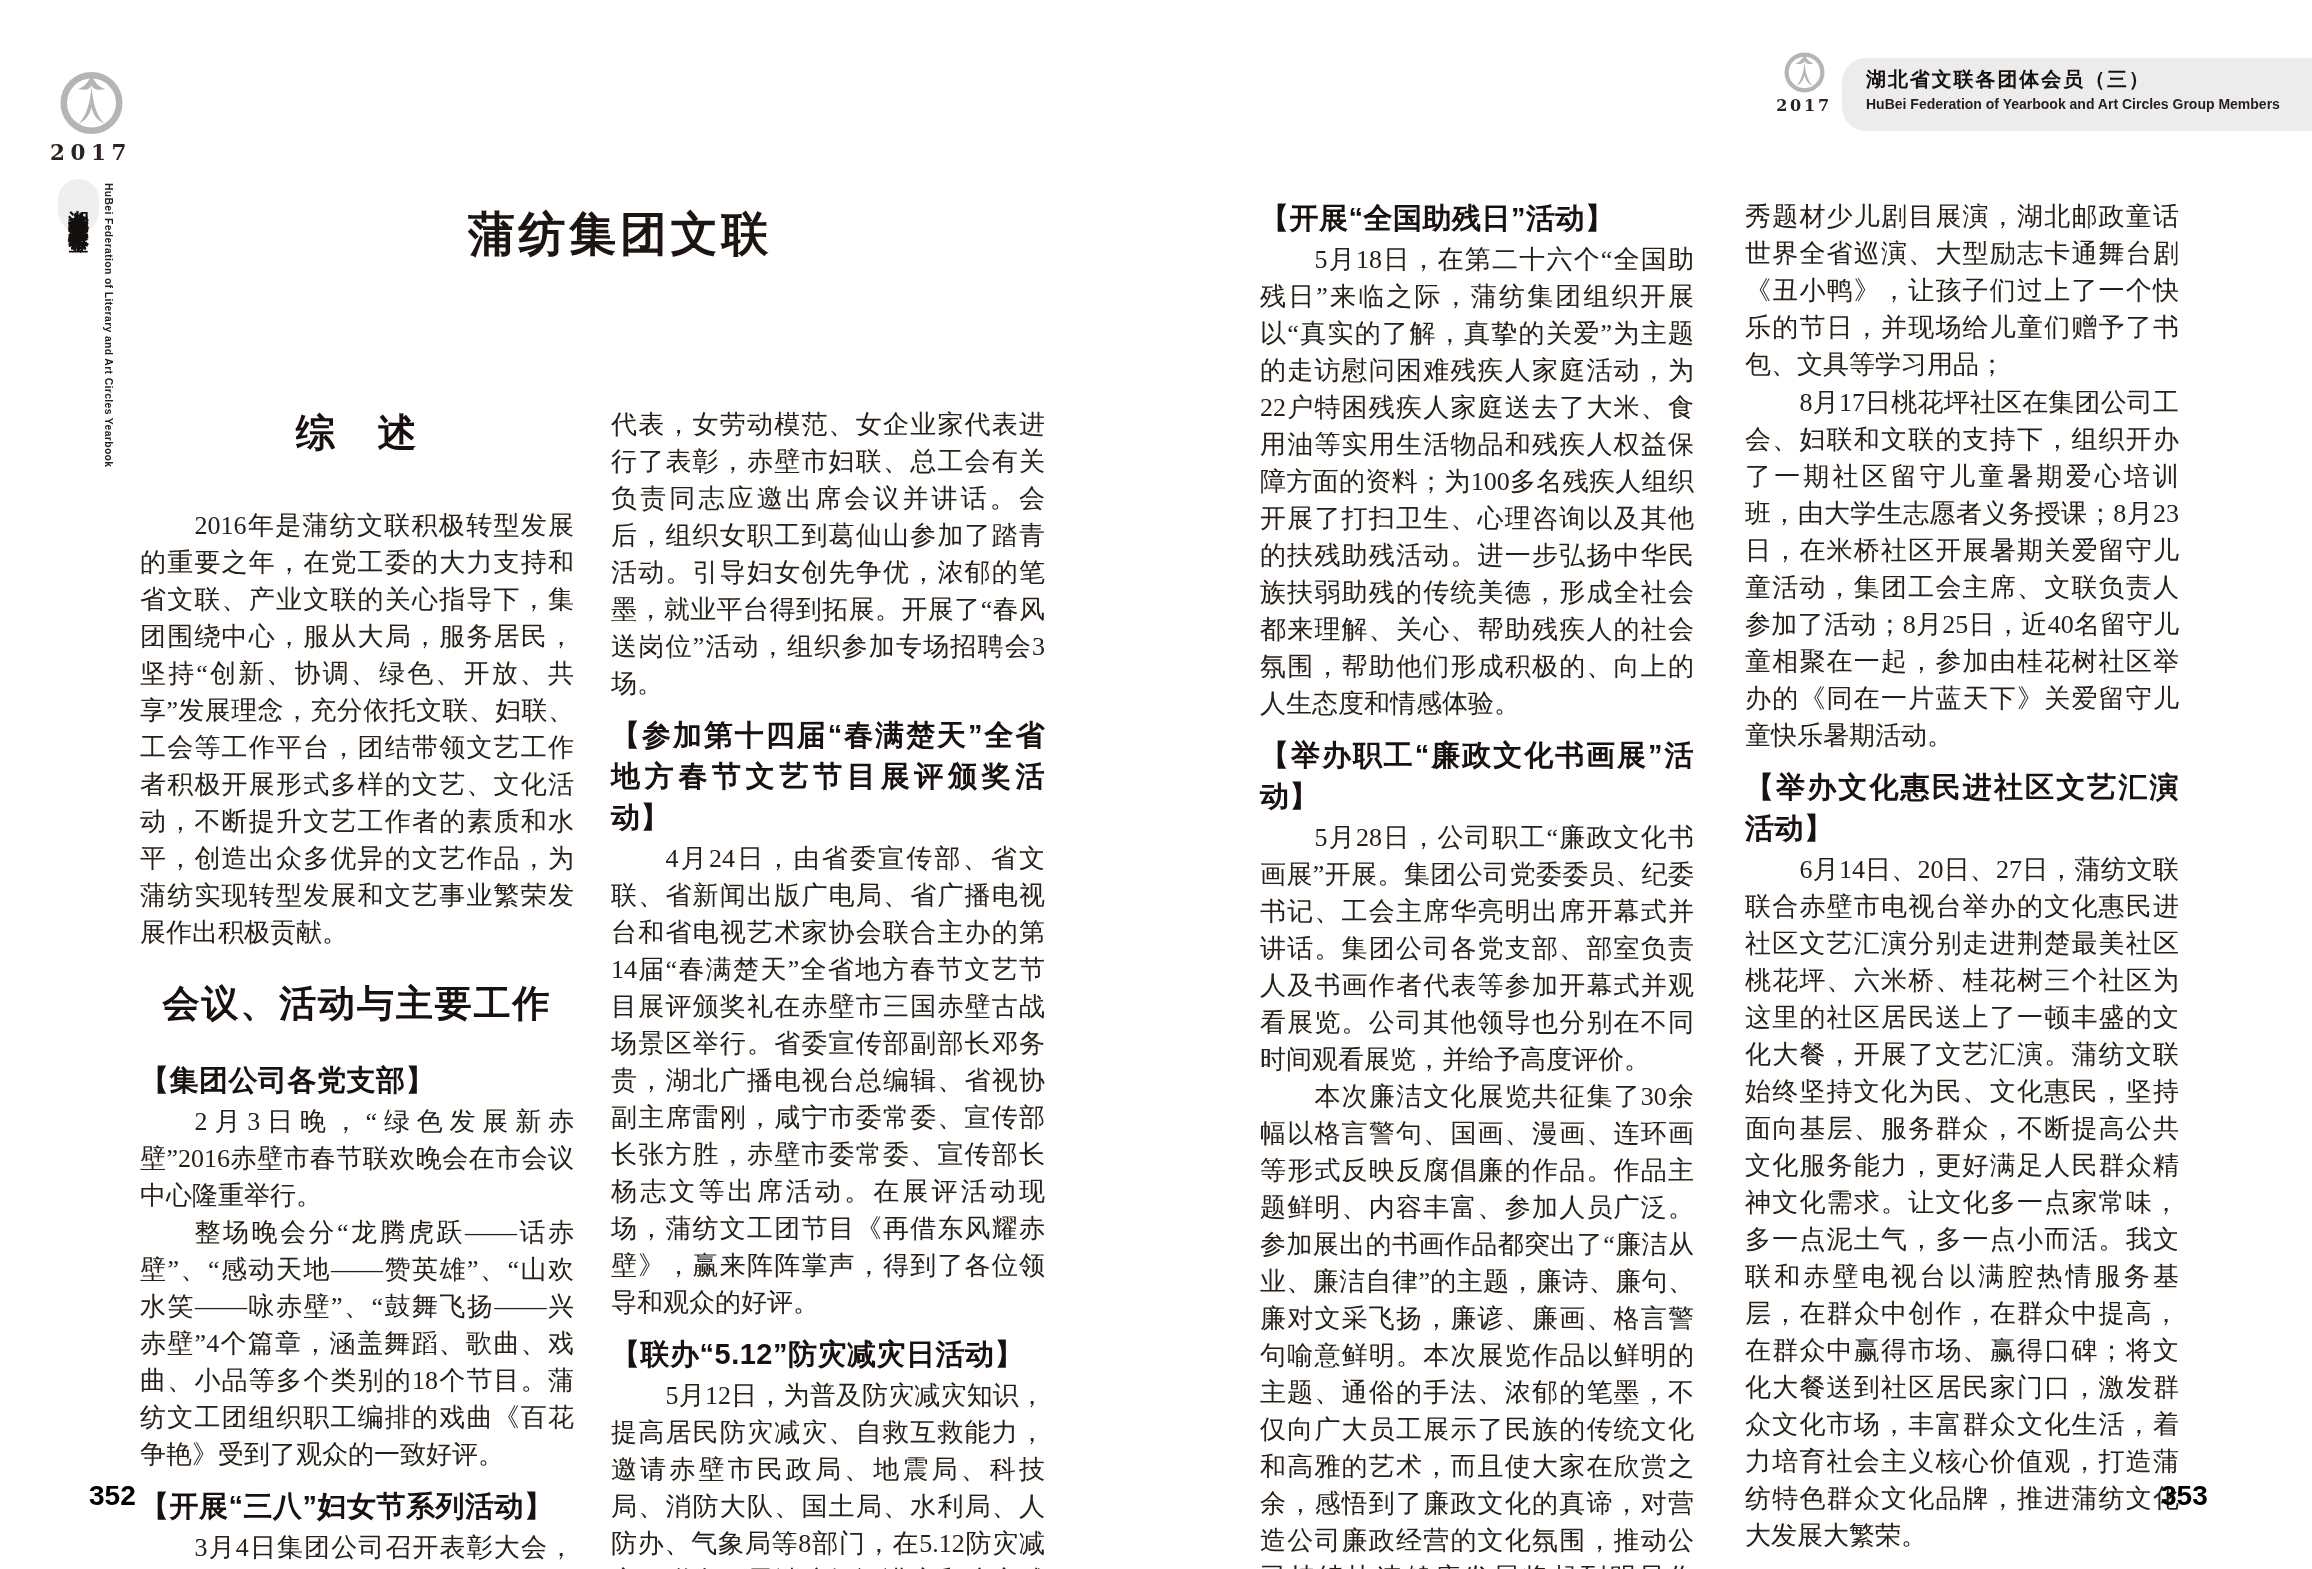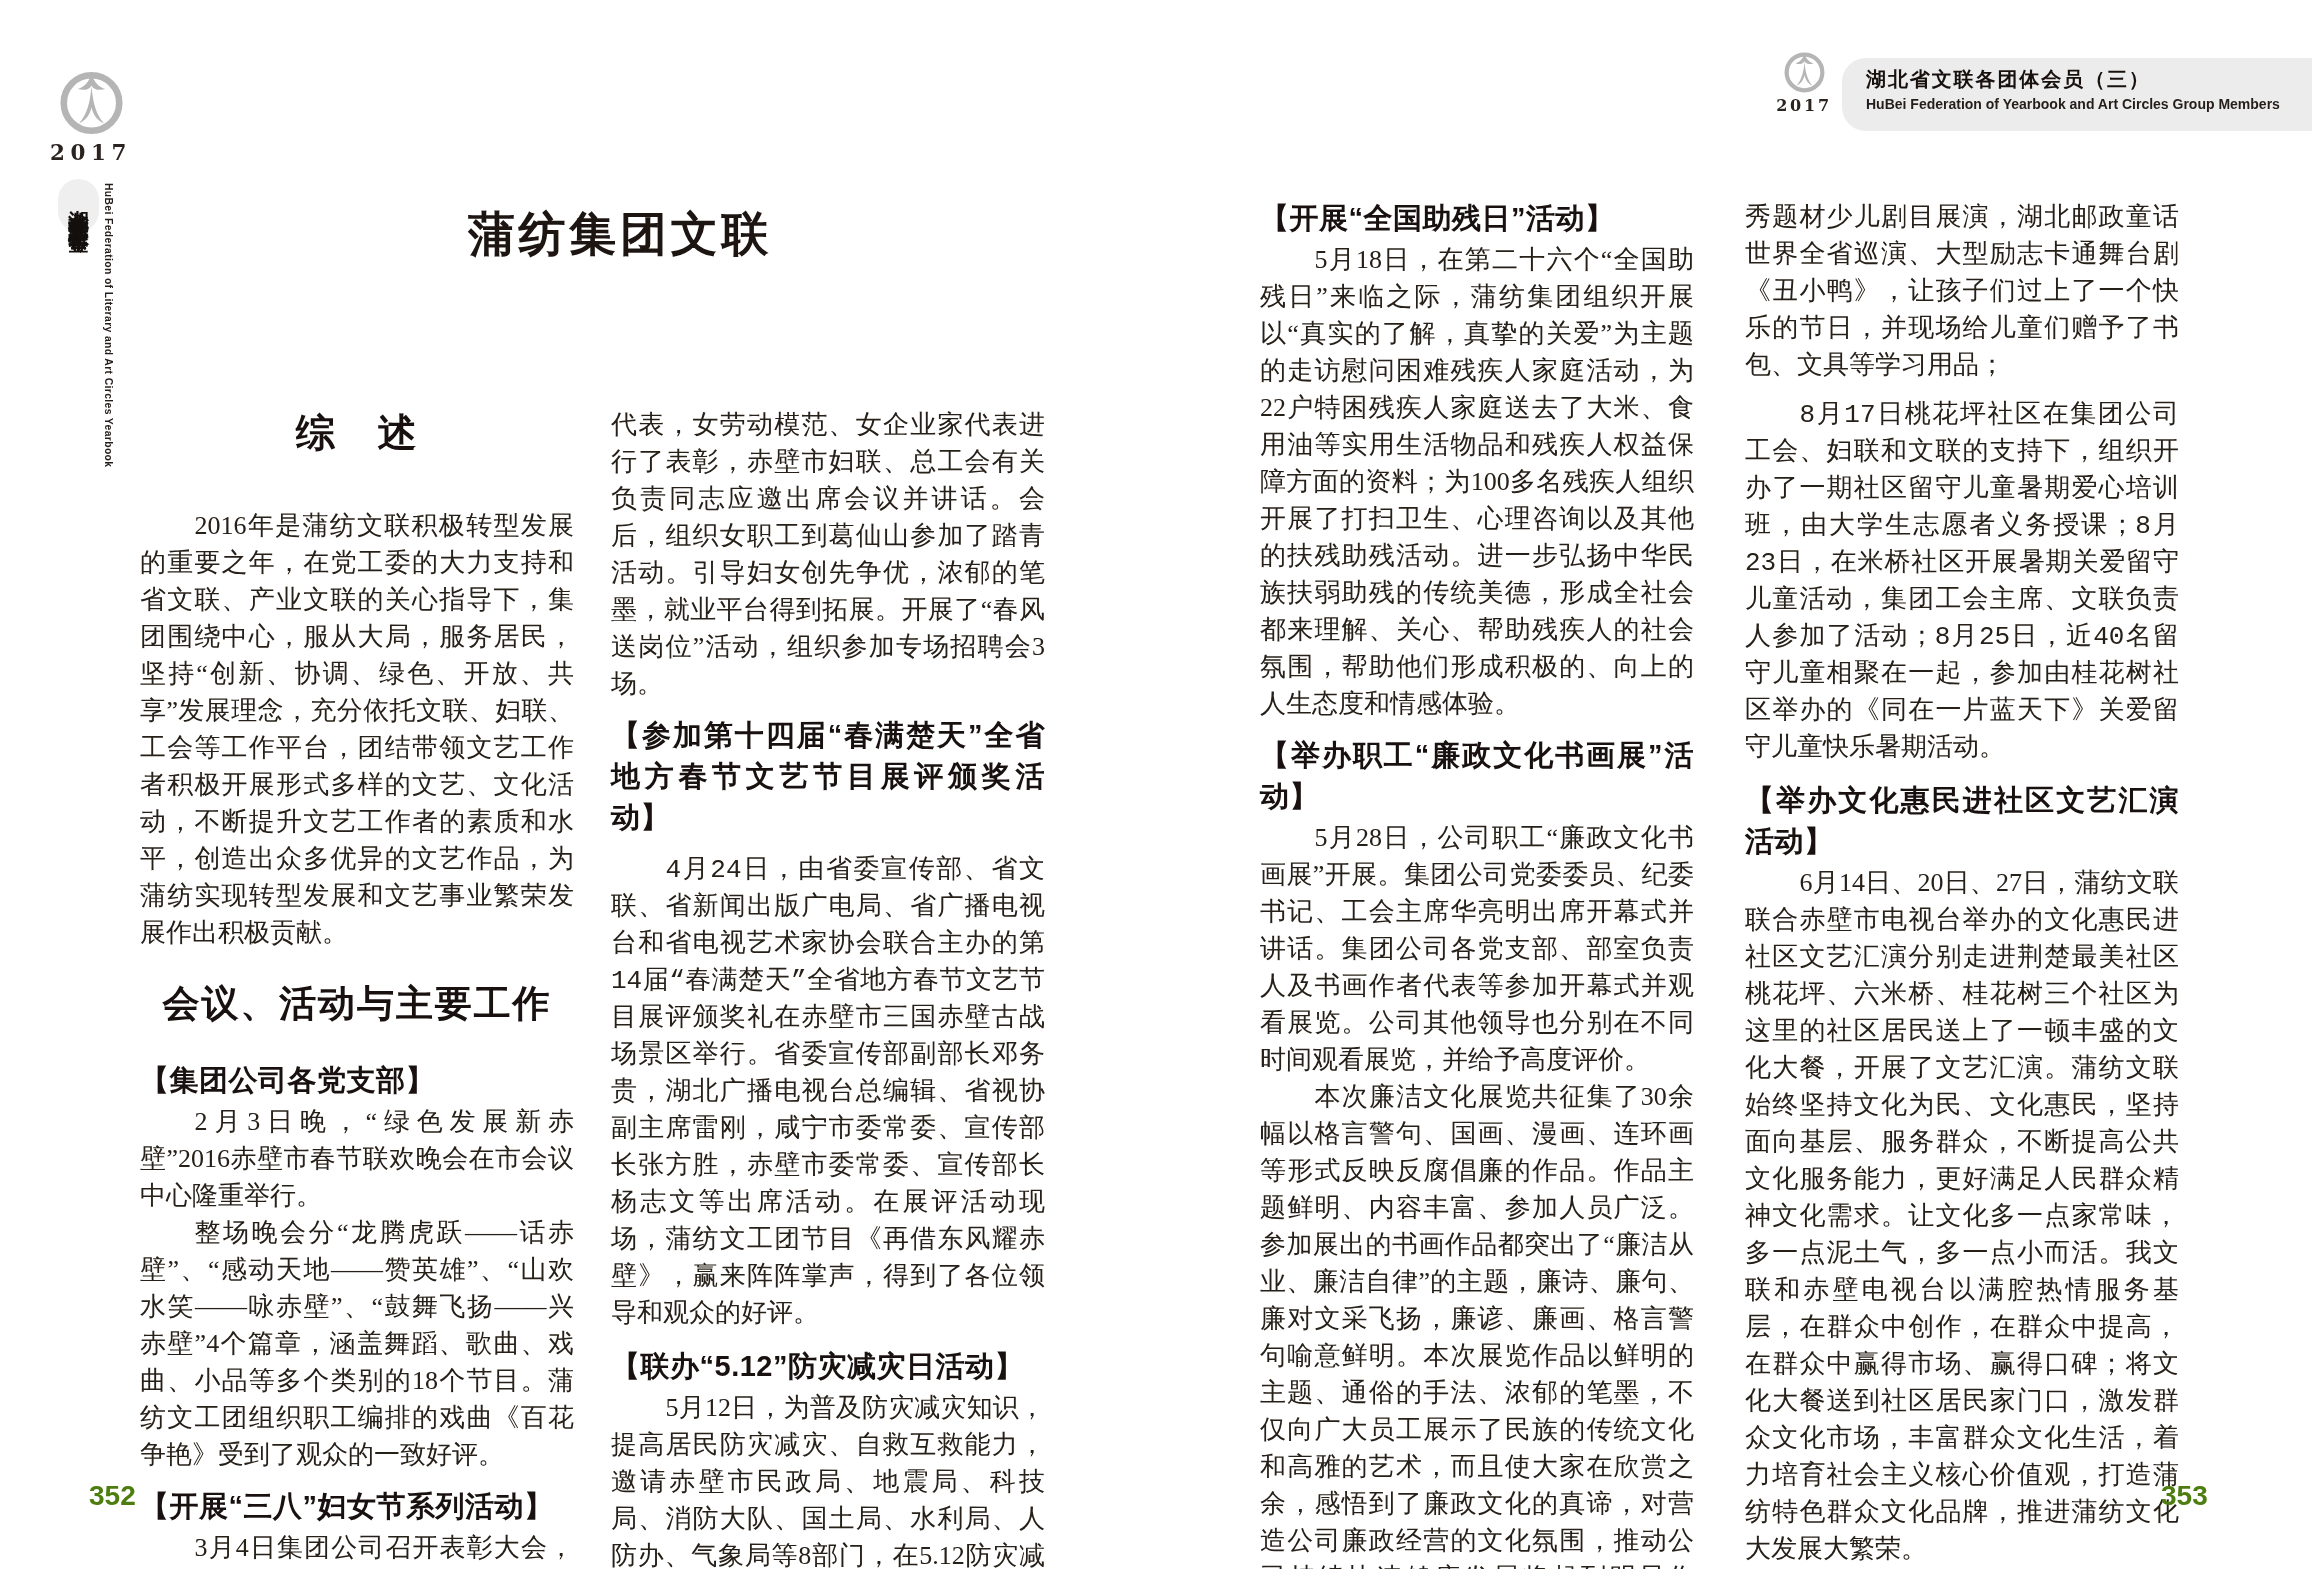--- a/index.html
+++ b/index.html
@@ -67,26 +67,26 @@
   }
   .h-major.work{margin:30px 0 34px 0;font-size:37px;}
   .subhead{
     font-family:"Liberation Sans","DejaVu Sans",sans-serif;font-weight:900;
     font-size:29px;line-height:41px;text-align:justify;letter-spacing:0.5px;
     color:#181110;margin:13px 0 1.9px 0;
   }
   .subhead.first{margin-top:0;}
   .para{margin:0;text-indent:2.1em;}
   .para.cont{text-indent:0;}
-  .para.gap{margin-top:14px;font-family:Liberation Mono, monospace;}
+  .para.gap{margin-top:1px;}
 
   
   .page-num{
     font-family:"Liberation Sans","DejaVu Sans",sans-serif;font-weight:900;
-    font-size:28px;color:#4d7c0f;
+    font-size:28px;color:#000000;
   }
   #pn-left{left:89px;top:1480px;}
   #pn-right{left:2161px;top:1480px;}
 </style>
 </head>
 <body>
 
 <div class="abs" id="left-logo">
   <svg viewBox="0 0 100 100" aria-hidden="true">
     <circle cx="50" cy="52" r="38" fill="none" stroke="#b5b5b6" stroke-width="9"></circle>

